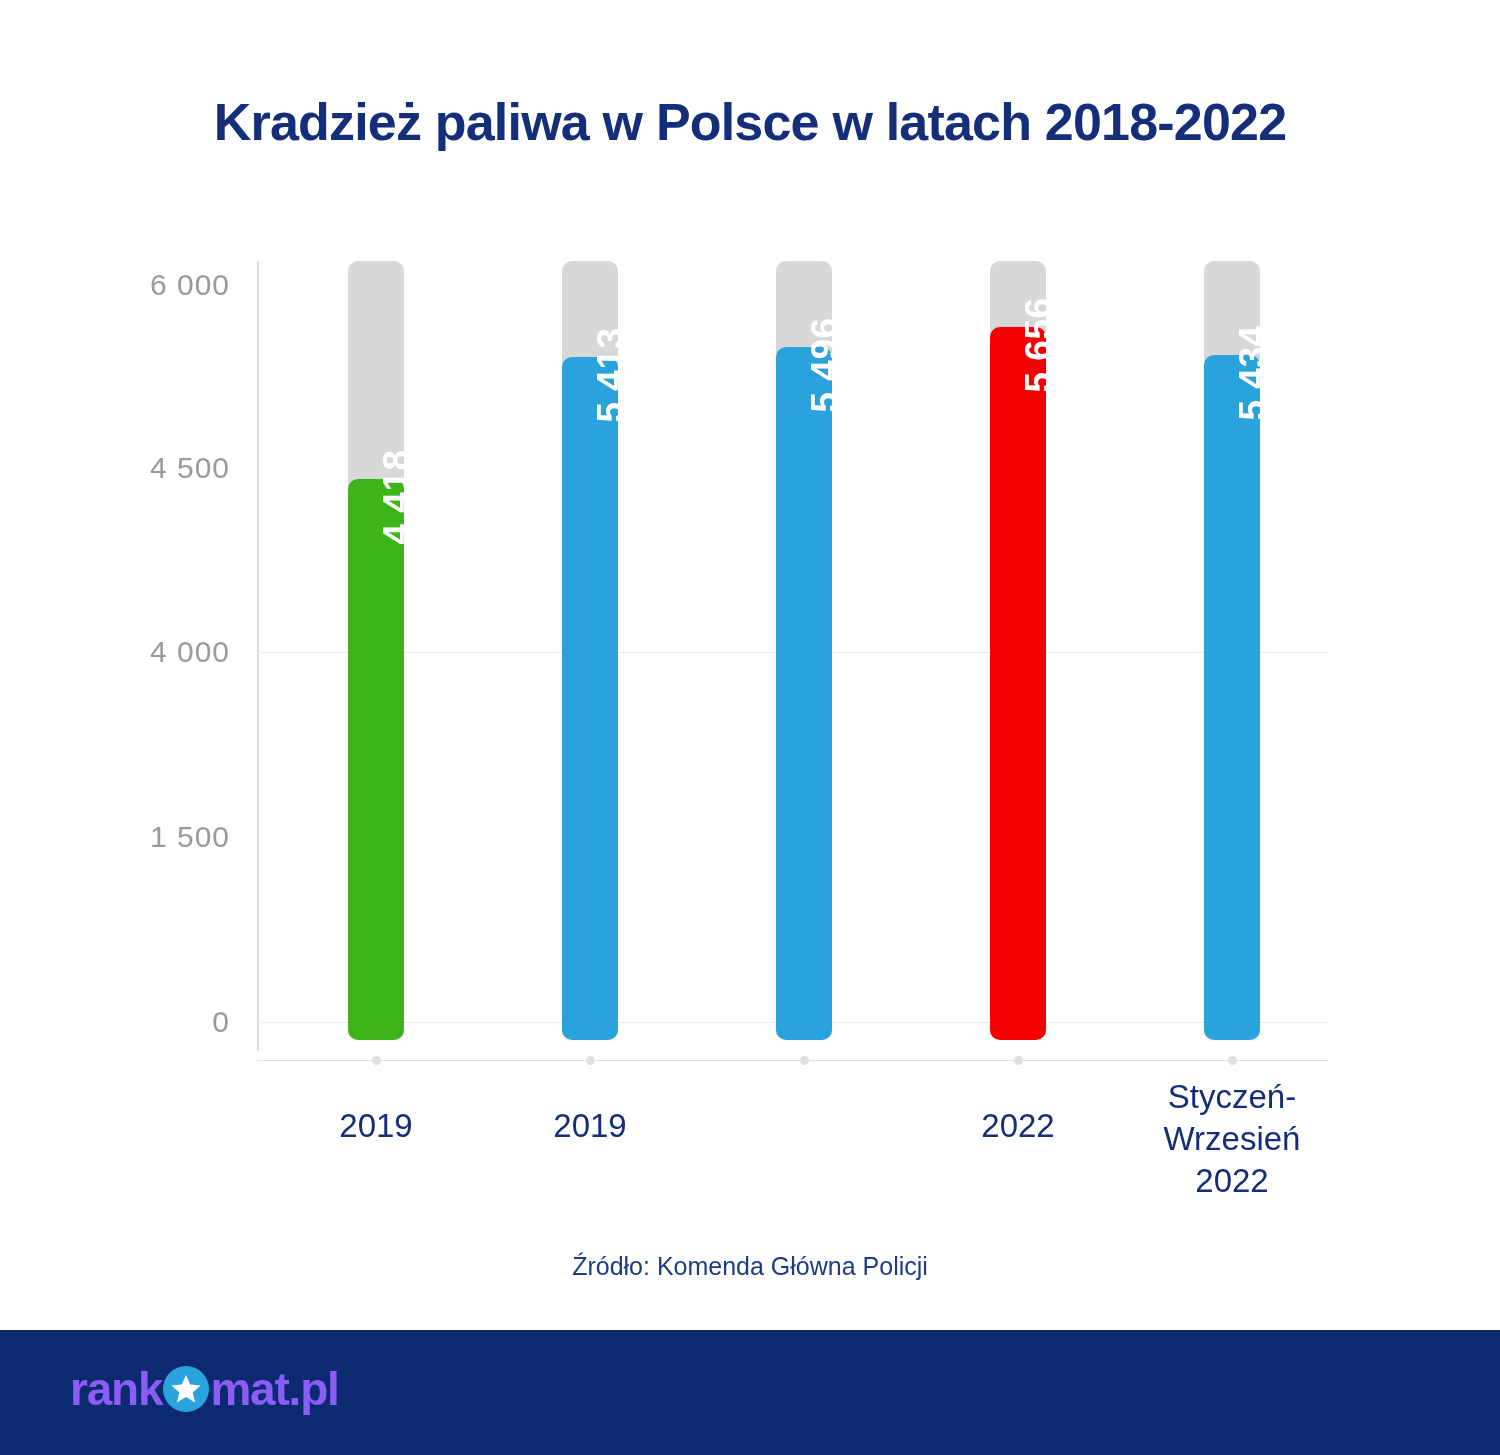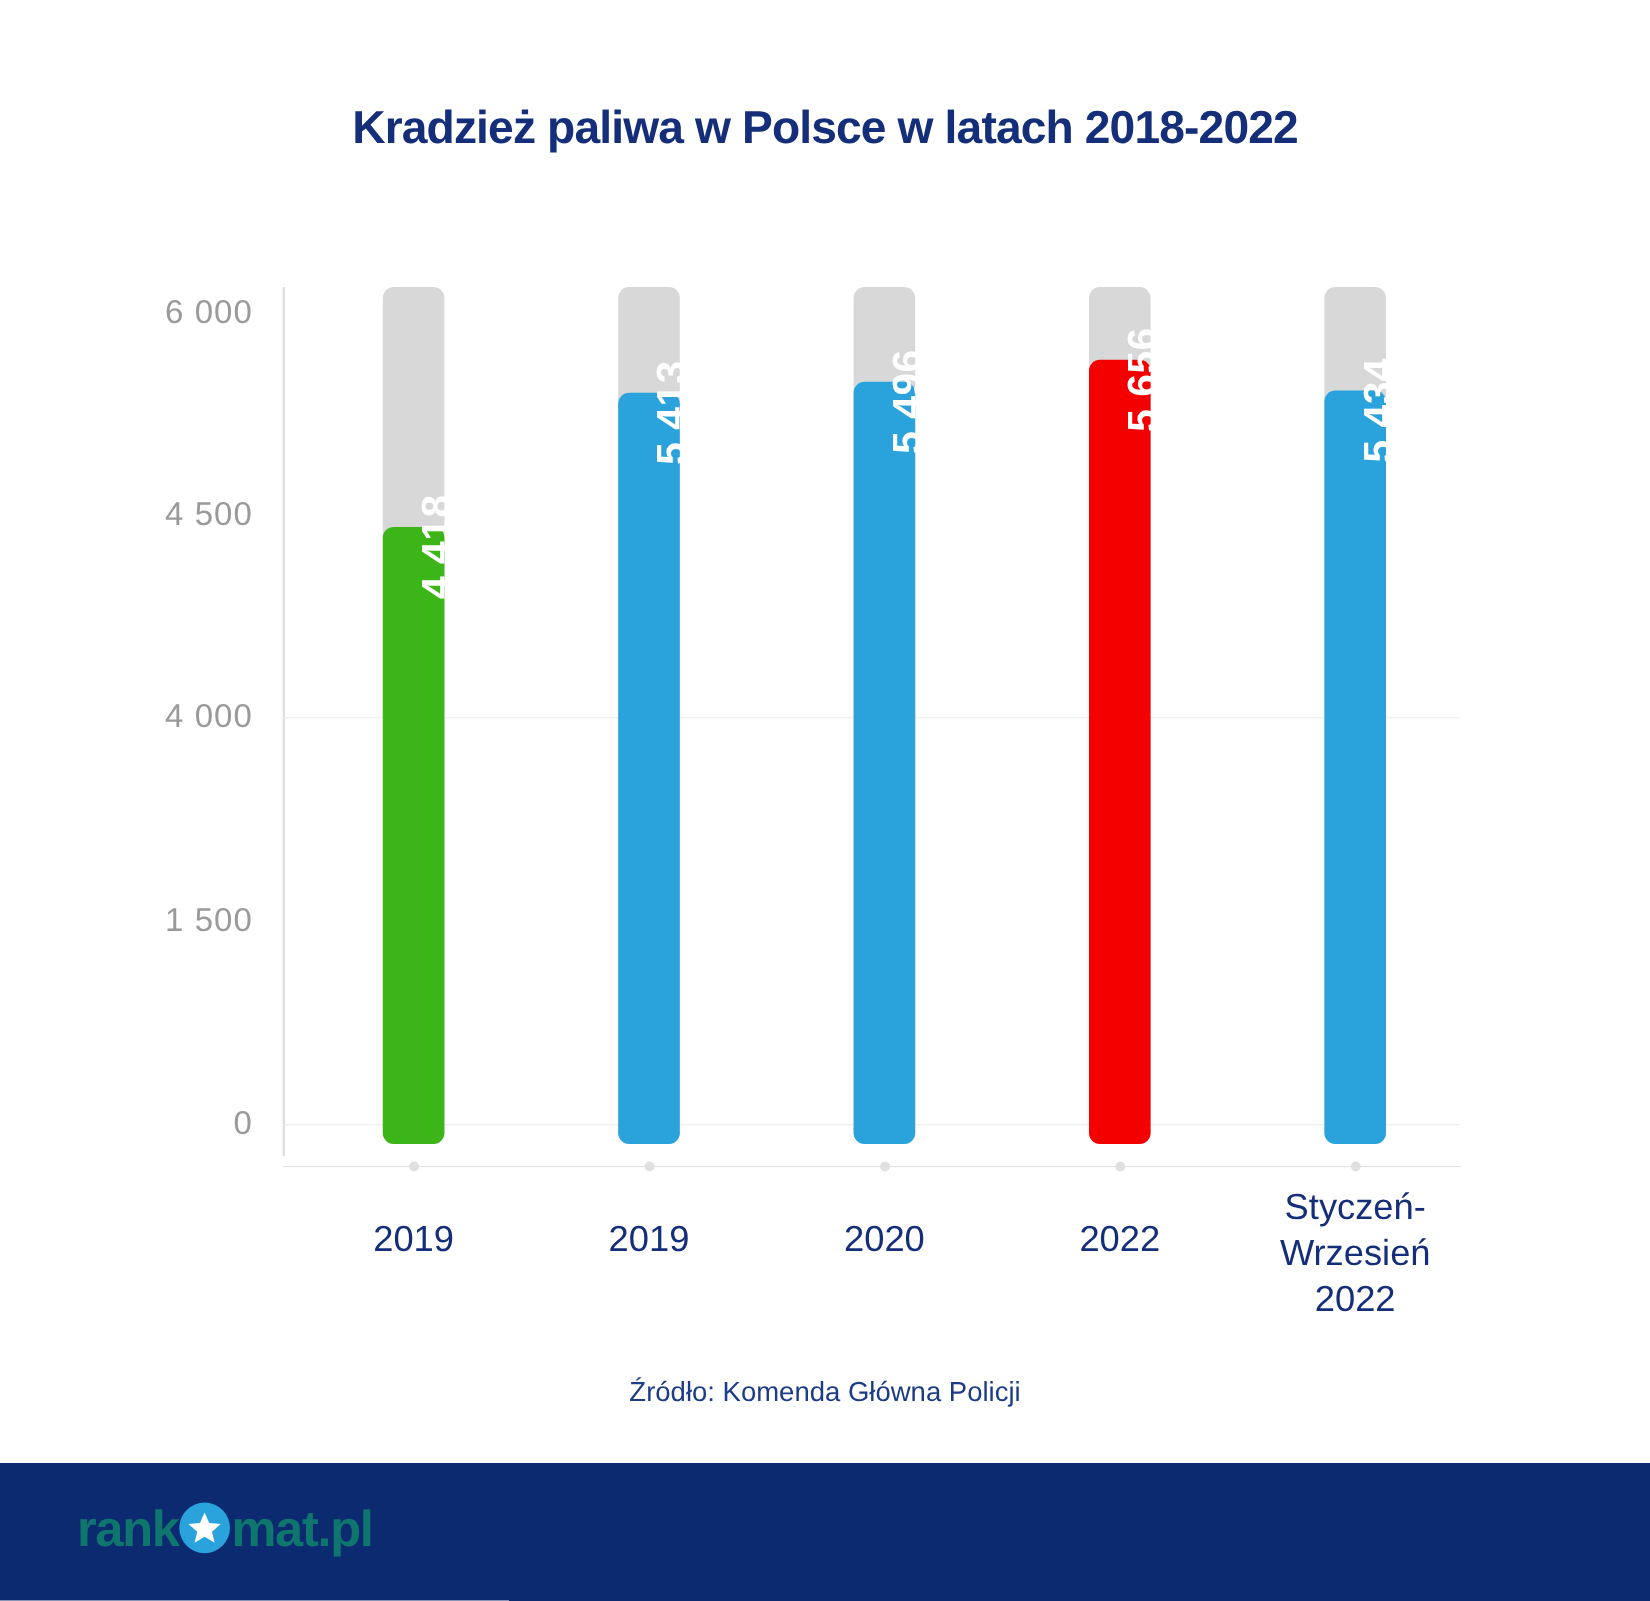--- a/index.html
+++ b/index.html
@@ -17,21 +17,21 @@
     overflow: hidden;
   }
 
   
   #chart-title {
     position: absolute;
     left: 0;
     top: 92px;
     width: 1500px;
     text-align: center;
-    font-size: 42px;
+    font-size: 52px;
     font-weight: 700;
     letter-spacing: -0.8px;
     color: #152e7a;
     white-space: nowrap;
   }
 
   
   #plot {
     position: absolute;
     left: 0;
@@ -167,21 +167,21 @@
   }
   #logo {
     position: absolute;
     left: 70px;
     top: 1363px;
     height: 52px;
     display: flex;
     align-items: center;
     font-size: 46px;
     font-weight: 700;
-    color: #0f766e;
+    color: #8b5cf6;
     letter-spacing: -1.2px;
   }
   #logo-star-icon {
     position: relative;
     display: inline-block;
     width: 46px;
     height: 46px;
     border-radius: 50%;
     background: #2aa3dd;
     margin: 0 1px;
@@ -257,23 +257,20 @@
       <span class="bar-label">5 434</span>
     </div>
   </div>
 
   <div class="x-label" style="left:261px">
     <div>2019</div>
   </div>
   <div class="x-label" style="left:475px">
     <div>2019</div>
   </div>
-  <div class="x-label" style="left:689px">
-    <div>2020</div>
-  </div>
   <div class="x-label" style="left:903px">
     <div>2022</div>
   </div>
   <div class="x-label" style="left:1117px; top:1076px">
     <div>Styczeń-</div>
     <div>Wrzesień</div>
     <div>2022</div>
   </div>
 
 </div>

